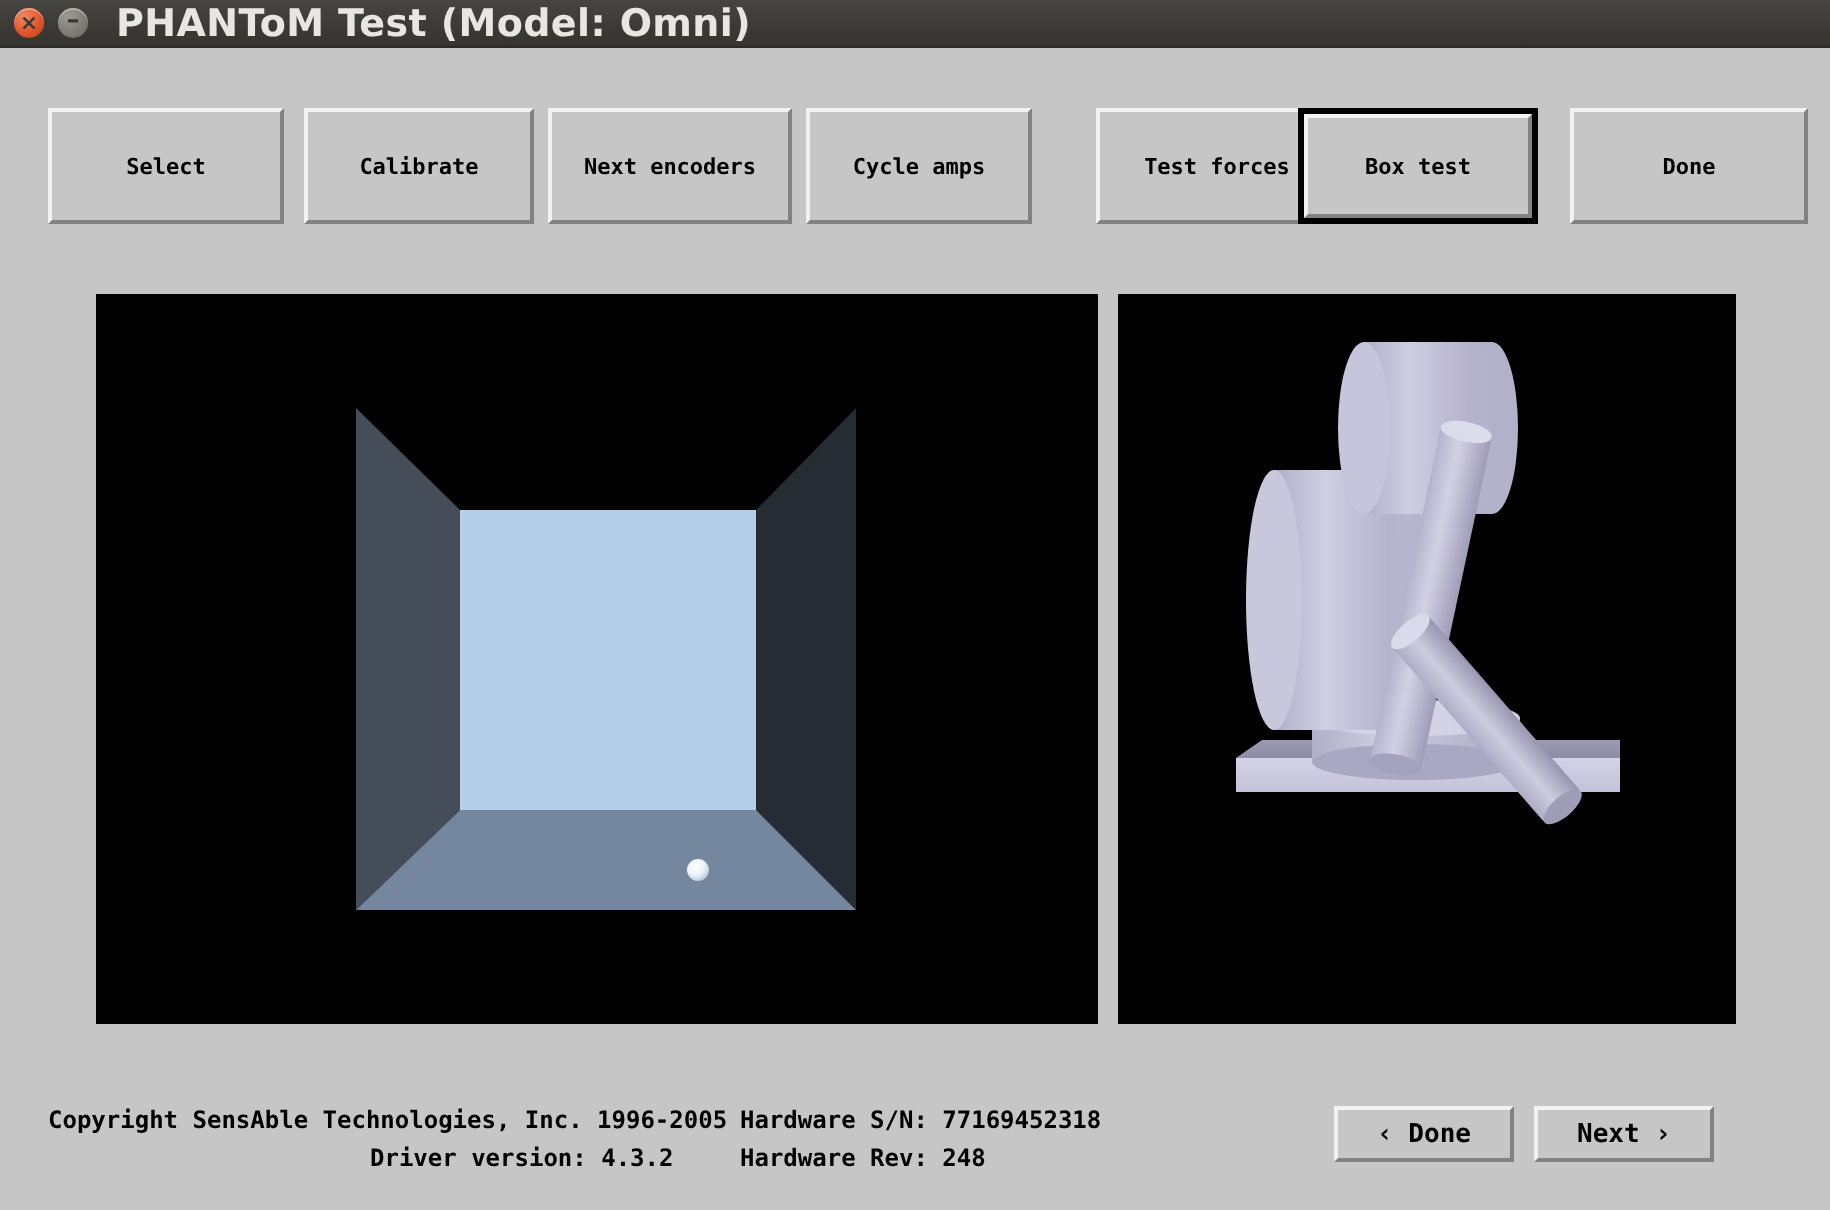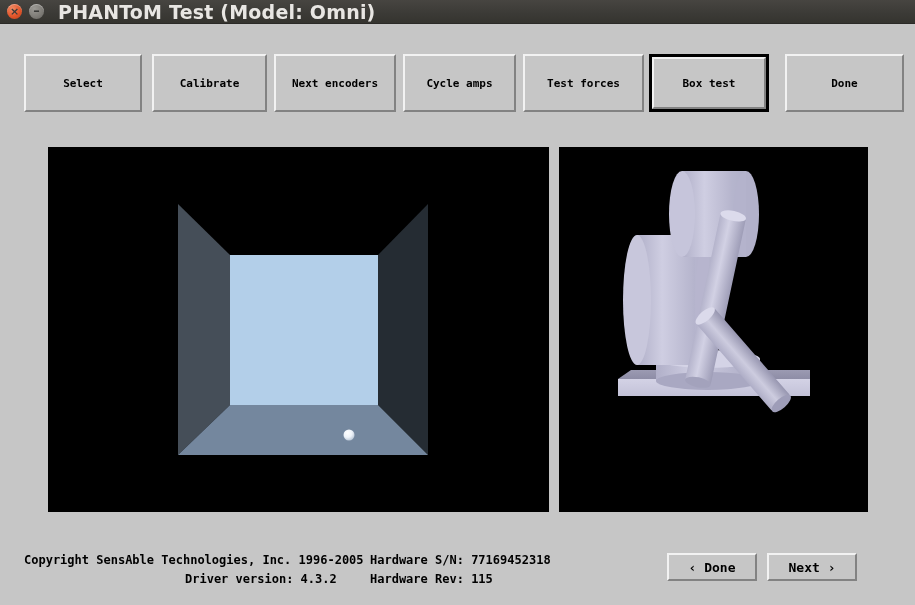--- a/index.html
+++ b/index.html
@@ -134,21 +134,21 @@
     </div>
     <div class="tool-slot" style="left: 152px; width: 115px;">
       <div class="mbtn">Calibrate</div>
     </div>
     <div class="tool-slot" style="left: 274px; width: 122px;">
       <div class="mbtn">Next encoders</div>
     </div>
     <div class="tool-slot" style="left: 403px; width: 113px;">
       <div class="mbtn">Cycle amps</div>
     </div>
-    <div class="tool-slot" style="left: 523px; width: 121px;">
+    <div class="tool-slot" style="left: 548px; width: 121px;">
       <div class="mbtn">Test forces</div>
     </div>
     <div class="tool-slot focused" style="left: 649px; width: 120px;">
       <div class="mbtn">Box test</div>
     </div>
     <div class="tool-slot" style="left: 774px; width: 119px; padding-left: 11px;">
       <div class="mbtn">Done</div>
     </div>
   </div>
 
@@ -251,21 +251,21 @@
         <ellipse cx="184" cy="270" rx="12" ry="5" fill="#9e9db8"></ellipse>
       </g>
     </g>
   </svg>
 </div>
 
 <div id="footer">
   <div class="foot-line" id="copyright">Copyright SensAble Technologies, Inc. 1996-2005</div>
   <div class="foot-line" id="driver-version">Driver version: 4.3.2</div>
   <div class="foot-line" id="hw-sn">Hardware S/N: 77169452318</div>
-  <div class="foot-line" id="hw-rev">Hardware Rev: 115</div>
+  <div class="foot-line" id="hw-rev">Hardware Rev: 248</div>
 </div>
 
 <div id="nav">
   <div class="nav-slot" id="back-slot">
     <div class="mbtn">‹ Done</div>
   </div>
   <div class="nav-slot" id="next-slot">
     <div class="mbtn">Next ›</div>
   </div>
 </div>

